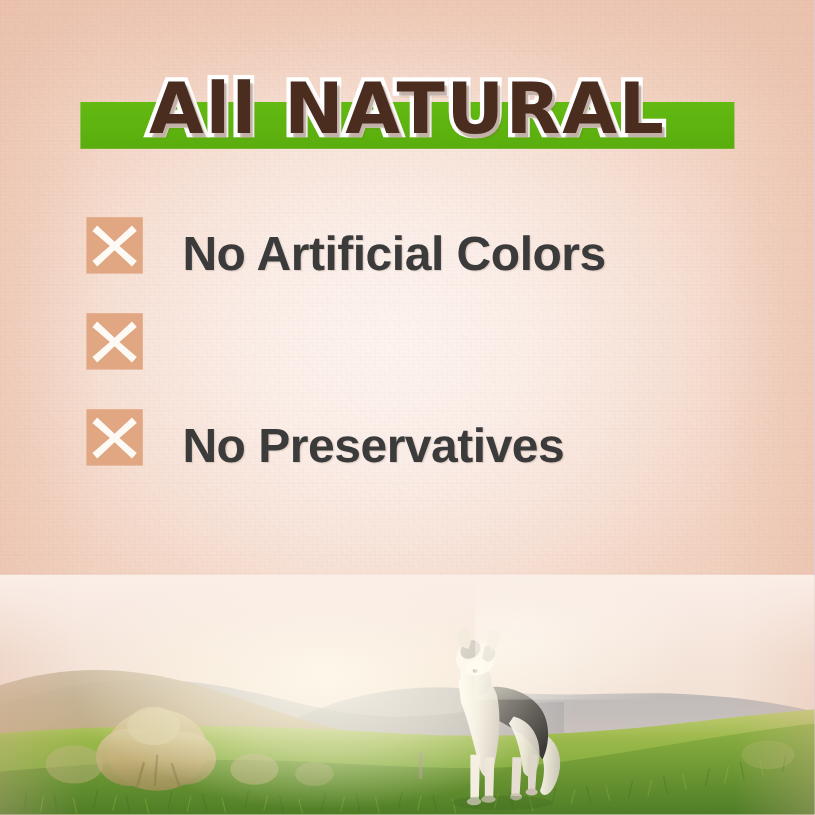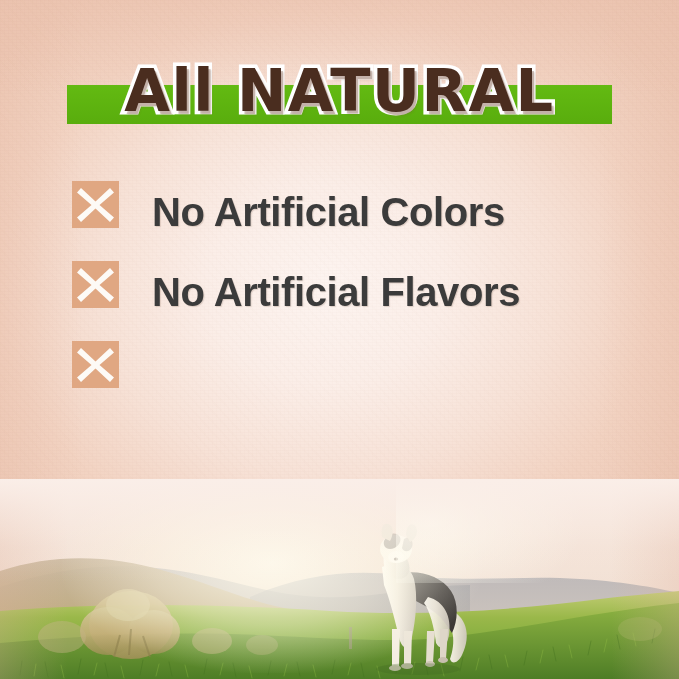--- a/index.html
+++ b/index.html
@@ -210,29 +210,29 @@
       </span>
       <span class="benefit-label">No Artificial Colors</span>
     </div>
 
     <div class="benefit-row">
       <span class="x-box">
         <svg width="47" height="47" viewBox="0 0 47 47" aria-hidden="true">
           <path d="M9 7 L23.5 20.5 L38 7 L42 11.5 L27.5 24 L42 36.5 L38 41 L23.5 27.5 L9 41 L5 36.5 L19.5 24 L5 11.5 Z" fill="#fdfaf6"></path>
         </svg>
       </span>
-      <span class="benefit-label">No Artificial Flavors</span>
     </div>
 
     <div class="benefit-row">
       <span class="x-box">
         <svg width="47" height="47" viewBox="0 0 47 47" aria-hidden="true">
           <path d="M9 7 L23.5 20.5 L38 7 L42 11.5 L27.5 24 L42 36.5 L38 41 L23.5 27.5 L9 41 L5 36.5 L19.5 24 L5 11.5 Z" fill="#fdfaf6"></path>
         </svg>
       </span>
+      <span class="benefit-label">No Preservatives</span>
     </div>
 
 
   </div>
 
   <div class="photo">
     <svg width="679" height="200" viewBox="0 0 679 200" aria-hidden="true">
       <defs>
         <linearGradient id="skyG" x1="0" y1="0" x2="0" y2="1">
           <stop offset="0%" stop-color="#f7e6dc"></stop>

